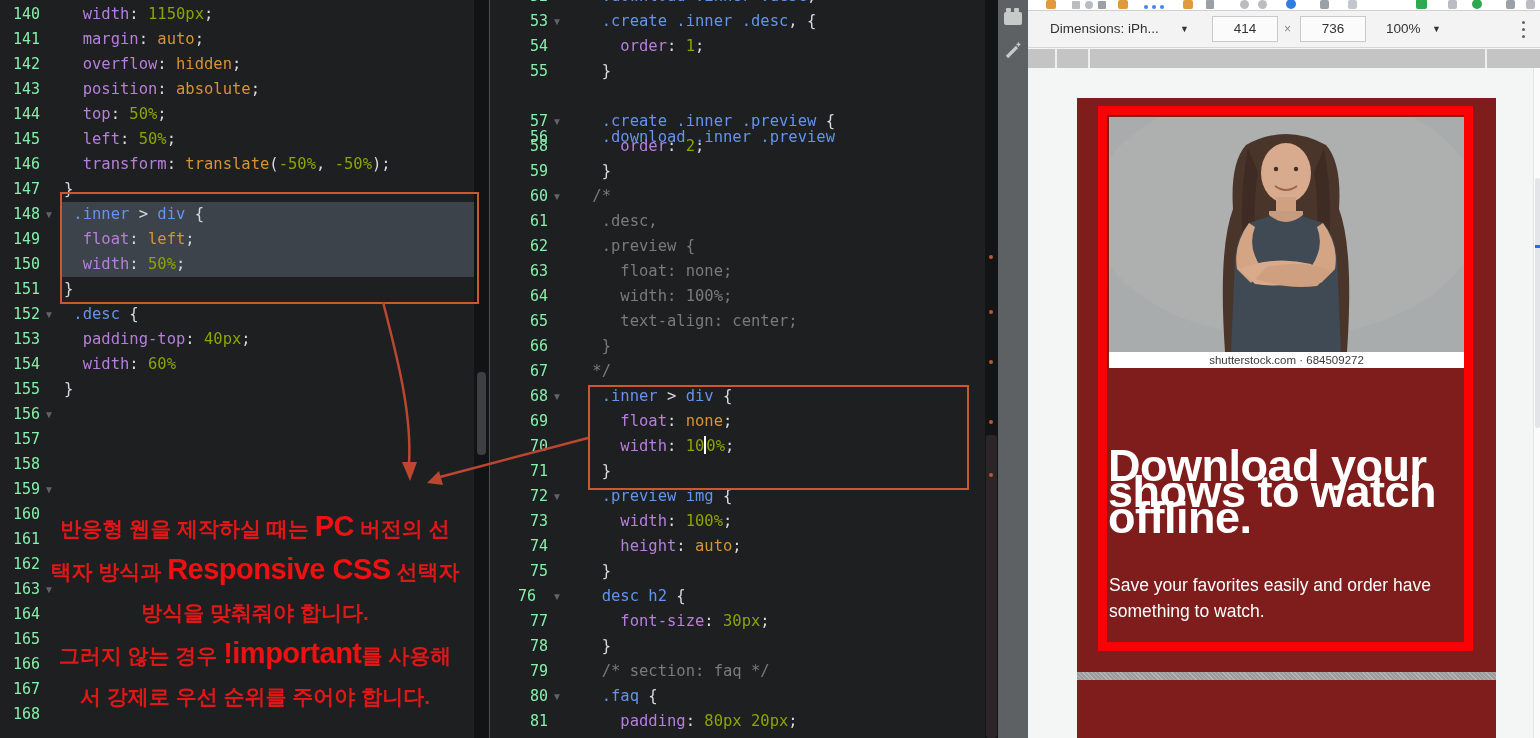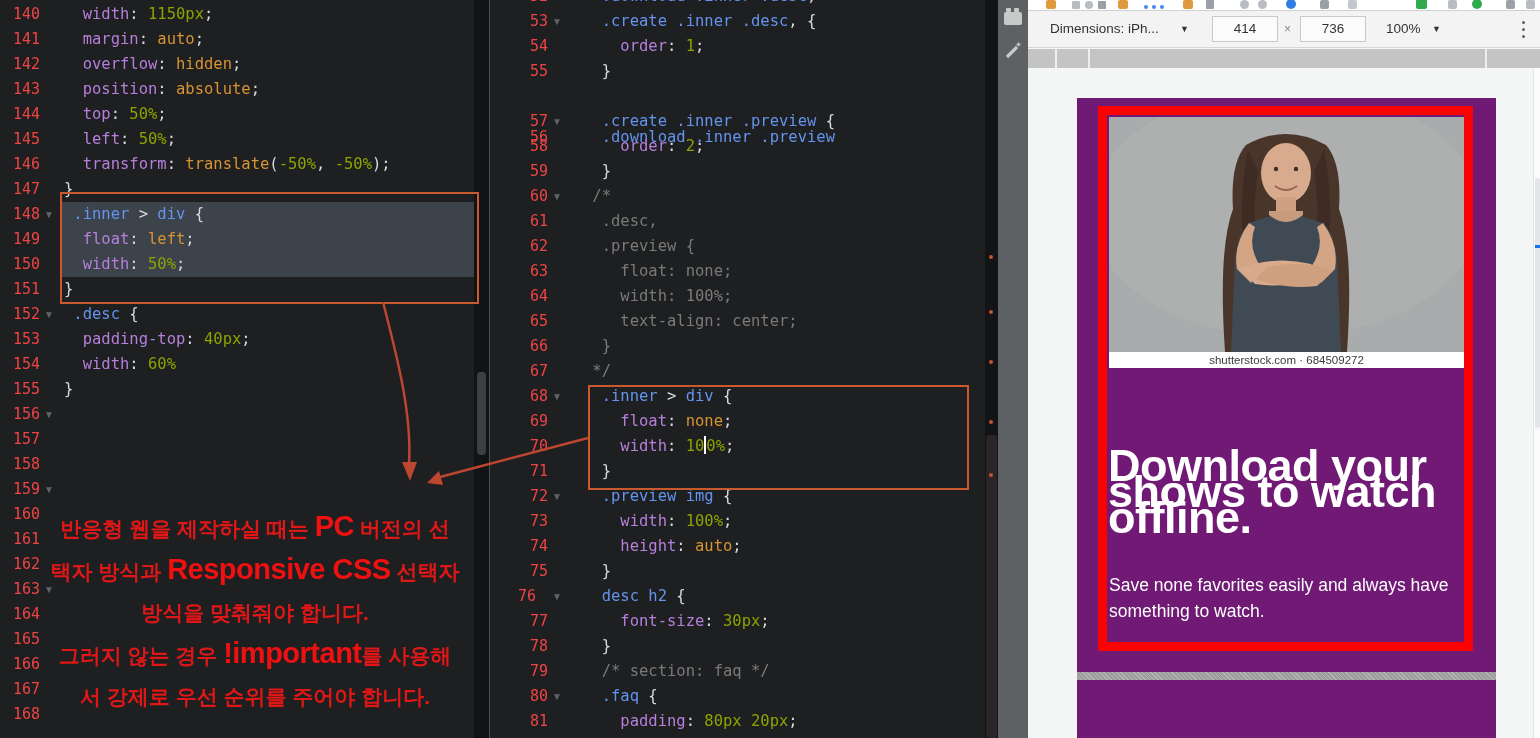--- a/index.html
+++ b/index.html
@@ -5,21 +5,21 @@
   html,body{margin:0;padding:0;background:#111;}
   .screen{position:relative;width:1540px;height:738px;overflow:hidden;background:#1d1f21;font-family:"Liberation Sans",sans-serif;}
 
   
   .pane{position:absolute;top:0;height:738px;overflow:hidden;background:#1d1f21;}
   .pane-left{left:0;width:474px;}
   .pane-mid{left:490px;width:495px;}
   .crow{position:absolute;left:0;right:0;height:25px;}
   .crow.selrow::before{content:'';position:absolute;top:0;bottom:0;background:#3d434b;z-index:0;}
   .pane-left .crow.selrow::before{left:60px;right:0;}
-  .lnum{position:absolute;top:0;text-align:right;color:#ef4444;font:15px/25px "DejaVu Sans Mono",monospace;z-index:1;}
+  .lnum{position:absolute;top:0;text-align:right;color:#86efac;font:15px/25px "DejaVu Sans Mono",monospace;z-index:1;}
   .fold{position:absolute;top:0;color:#606468;font-size:10px;line-height:25px;z-index:1;}
   .codeln{position:absolute;top:0;white-space:pre;font:15.5px/25px "DejaVu Sans Mono",monospace;z-index:1;}
   .t-p{color:#b77fdb}.t-d{color:#d7dae0}.t-n{color:#8da300}.t-a{color:#d89333}.t-s{color:#6494ed}.t-c{color:#7a7a7a}
   .caret{display:inline-block;width:2px;height:18px;background:#fff;vertical-align:-3px;}
 
   
   .lscroll{position:absolute;left:474px;top:0;width:15px;height:738px;background:#121315;}
   .lscroll .thumb{position:absolute;left:3px;top:372px;width:9px;height:83px;background:#3c4043;border-radius:4px;}
   .divider{position:absolute;left:489px;top:0;width:1px;height:738px;background:#4f4f4f;}
   .mscroll{position:absolute;left:985px;top:0;width:13px;height:738px;background:#131416;}
@@ -48,21 +48,21 @@
   .in-w{left:184px;}  .in-h{left:272px;}
   .times{position:absolute;left:256px;top:0;line-height:36px;font-size:12px;color:#888;}
   .zoom-label{position:absolute;left:358px;top:0;line-height:36px;font-size:13.5px;color:#333;}
   .zoom-caret{position:absolute;left:404px;top:0;line-height:36px;font-size:9px;color:#333;}
   .kebab{position:absolute;left:486px;top:9px;width:18px;height:20px;}
   .kebab i{position:absolute;left:8px;width:3px;height:3px;border-radius:2px;background:#5f6368;}
   .ruler{position:absolute;left:0;top:49px;width:512px;height:19px;background:#c4c4c4;}
   .notch{position:absolute;top:0;width:2px;height:19px;background:#efefef;}
   .canvas{position:absolute;left:0;top:68px;width:512px;height:670px;background:#f4f6f6;}
 
-  .viewport{position:absolute;left:49px;top:30px;width:419px;height:640px;background:#701a75;overflow:hidden;}
+  .viewport{position:absolute;left:49px;top:30px;width:419px;height:640px;background:#7f1d1d;overflow:hidden;}
   .redframe{position:absolute;left:21px;top:8px;width:375px;height:545px;border:9px solid #fa0202;box-sizing:border-box;}
   .photo{position:absolute;left:32px;top:19px;width:355px;height:251px;background:#a9acac;}
   .photo svg{display:block;}
   .photo-caption{position:absolute;left:0;bottom:0;width:355px;height:16px;background:#fff;text-align:center;font-size:11.5px;line-height:16px;color:#3a3a3a;}
   .headline{position:absolute;left:31px;top:355px;width:364px;font-size:45px;line-height:26px;font-weight:bold;color:#fff;letter-spacing:-0.5px;}
   .bodytext{position:absolute;left:32px;top:474px;width:352px;font-size:17.5px;line-height:26px;color:#fdfdfd;}
   .graystrip{position:absolute;left:0;top:574px;width:419px;height:8px;background:#9c9c9c;background-image:repeating-linear-gradient(45deg,rgba(255,255,255,.25) 0 1px,transparent 1px 3px);}
 
   .page-scrollbar{position:absolute;left:505px;top:68px;width:7px;height:670px;background:#fbfbfb;border-left:1px solid #e4e4e4;box-sizing:border-box;}
   .page-scrollbar .pthumb{position:absolute;left:1px;top:110px;width:5px;height:250px;background:#e3e5e8;border-radius:3px;}
@@ -447,21 +447,21 @@
           </svg>
           <div class="photo-caption">shutterstock.com · 684509272</div>
         </div>
 
         <div class="headline" id="headline">
             <div>Download your</div>
             <div>shows to watch</div>
             <div>offline.</div>
           </div>
         <div class="bodytext" id="bodytext">
-            <div>Save none favorites easily and always have</div>
+            <div>Save your favorites easily and order have</div>
             <div>something to watch.</div>
           </div>
         <div class="graystrip"></div>
       </div>
     </div>
 
     <div class="page-scrollbar">
       <div class="pthumb"></div>
       <div class="btick"></div>
     </div>

